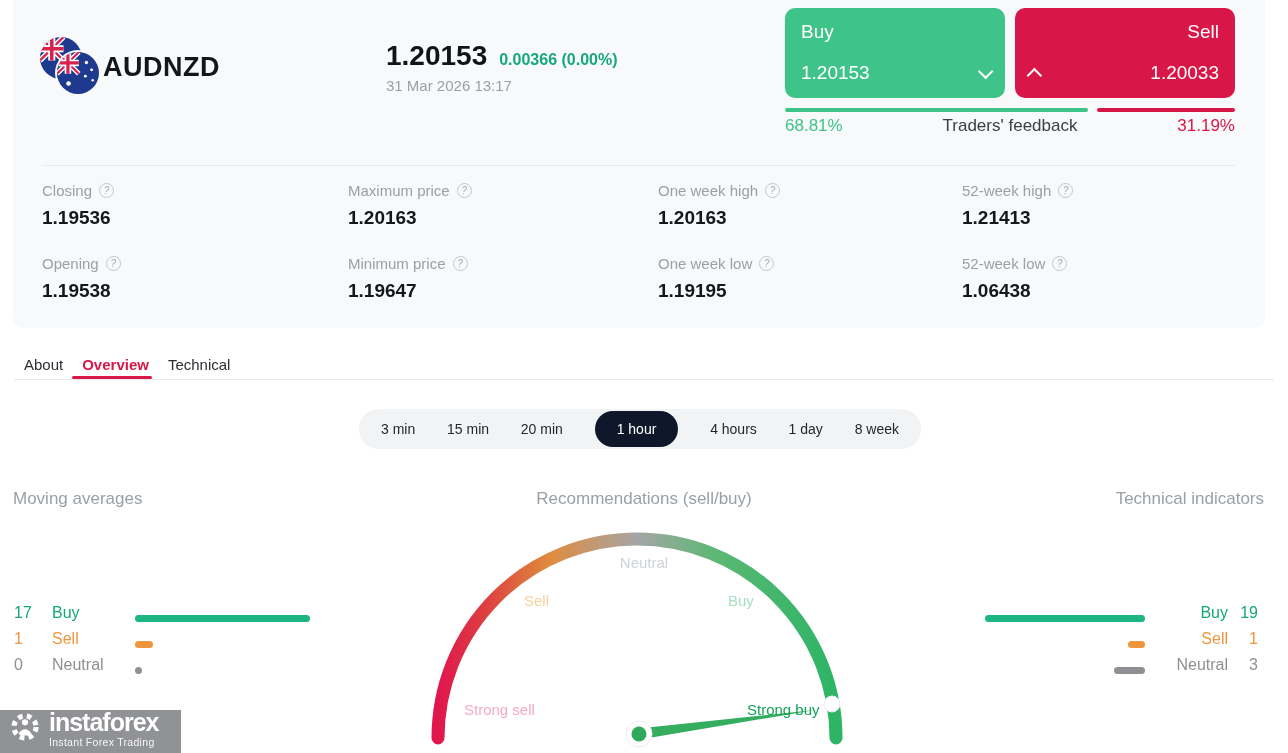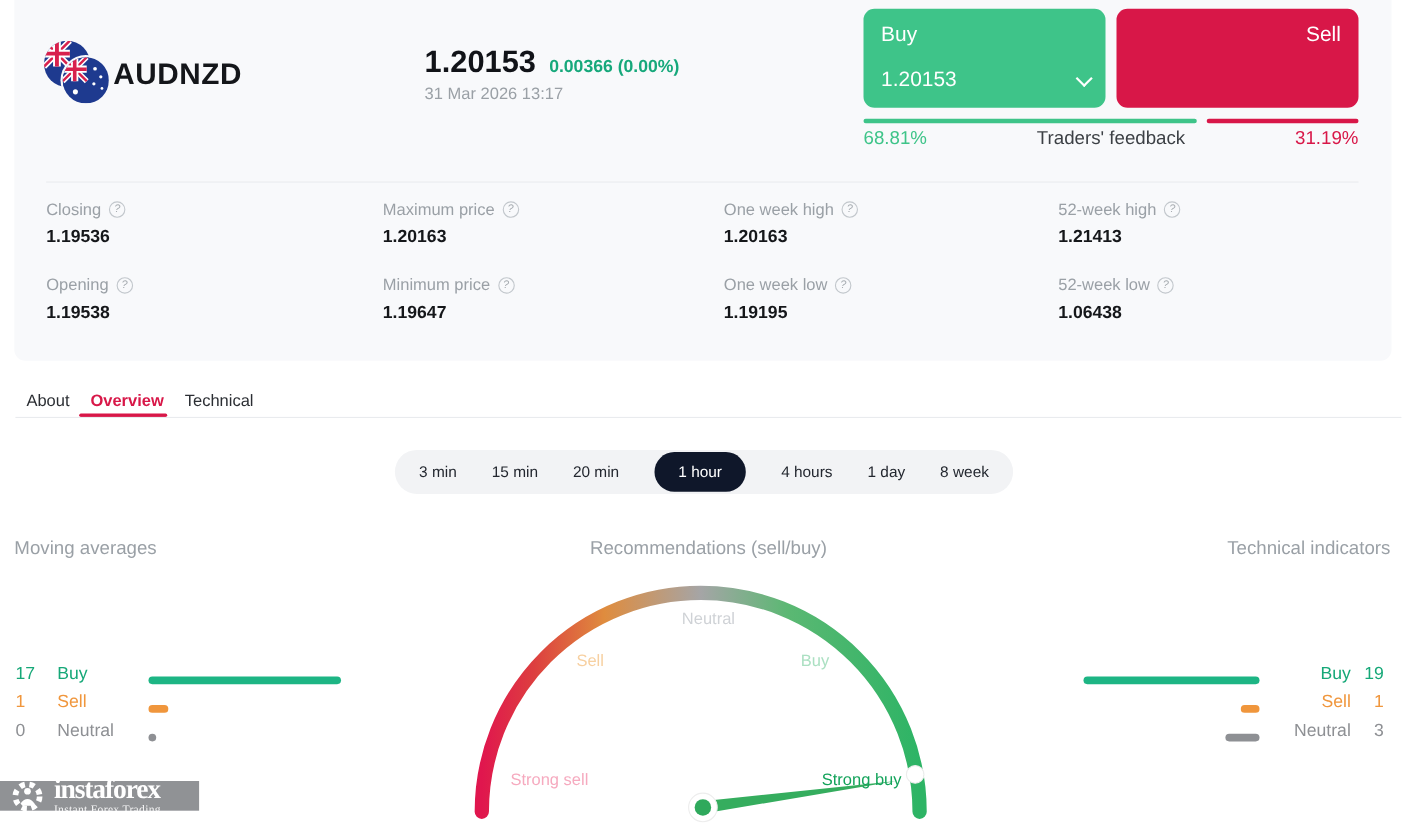--- a/index.html
+++ b/index.html
@@ -46,21 +46,21 @@
   .fb-sell { color:#d81748; }
 
   .divider { position:absolute; height:1px; background:#e9ebee; }
   .card-divider { left:42px; top:165px; width:1193px; }
 
   .stats { position:absolute; left:42px; top:182px; width:1193px; display:grid;
     grid-template-columns:306px 310px 304px 1fr; }
   .stat-label { display:flex; align-items:center; gap:7px; font-size:15px; color:#9aa0a6; margin-bottom:8px; }
   .help { width:15px; height:15px; border:1px solid #c2c7cc; border-radius:50%;
     font-size:10px; color:#a6abb0; display:inline-flex; align-items:center; justify-content:center; cursor:pointer; }
-  .stat-value { font-size:16px; font-weight:bold; color:#15171a; margin-bottom:26px; }
+  .stat-value { font-size:19px; font-weight:bold; color:#15171a; margin-bottom:26px; }
 
   
   .tabs { position:absolute; left:24px; top:356px; display:flex; gap:19px; font-size:15px; color:#2b2e33; }
   .tab { cursor:pointer; }
   .tab.active { color:#d81748; font-weight:bold; }
   .tab-underline { position:absolute; left:72px; top:376px; width:80px; height:3px; background:#d81748; border-radius:2px; }
   .tabs-divider { left:14px; top:379px; width:1260px; }
 
   
   .periods { position:absolute; left:359px; top:409px; width:562px; height:40px;
@@ -98,22 +98,22 @@
   .gauge { position:absolute; left:419px; top:520px; width:450px; height:233px; }
   .gauge svg { position:absolute; left:0; top:0; }
   .glabel { position:absolute; font-size:15px; white-space:nowrap; }
   .gl-neutral { left:0; right:0; top:34px; text-align:center; color:#cfd2d6; }
   .gl-sell { left:105px; top:72px; color:#f7d0a1; }
   .gl-buy { left:309px; top:72px; color:#abe0c2; }
   .gl-strong-sell { left:45px; top:181px; color:#f6aabf; }
   .gl-strong-buy { left:328px; top:181px; color:#13a35a; }
 
   
-  .watermark { position:absolute; left:0; top:710px; width:181px; height:27px;
-    background:rgba(125,127,131,.85); display:flex; align-items:center; gap:7px; padding:0 8px;font-family:Liberation Serif, serif; }
+  .watermark { position:absolute; left:0; top:710px; width:181px; height:43px;
+    background:rgba(125,127,131,.85); display:flex; gap:7px; padding:0 8px; }
   .wm-text { display:flex; flex-direction:column; line-height:1; }
   .wm-brand { font-size:25px; font-weight:600; color:#fff; letter-spacing:-1px; }
   .wm-tagline { font-size:10.5px; color:rgba(255,255,255,.92); margin-top:2px; letter-spacing:.3px; }
 </style>
 </head>
 <body>
 
 <div id="page">
 
   <div class="card"></div>
@@ -161,20 +161,24 @@
   <button class="btn buy">
     <span class="btn-label">Buy</span>
     <span class="btn-bottom">
       <span>1.20153</span>
       <i class="chev down"></i>
     </span>
   </button>
 
   <button class="btn sell">
     <span class="btn-label">Sell</span>
+    <span class="btn-bottom">
+      <i class="chev up"></i>
+      <span>1.20033</span>
+    </span>
   </button>
 
   <div class="fb-bar green" style="width: 303px;"></div>
   <div class="fb-bar red" style="width: 138px;"></div>
   <div class="fb-row">
     <span class="fb-buy">68.81%</span>
     <span class="fb-label">Traders' feedback</span>
     <span class="fb-sell">31.19%</span>
   </div>
 

